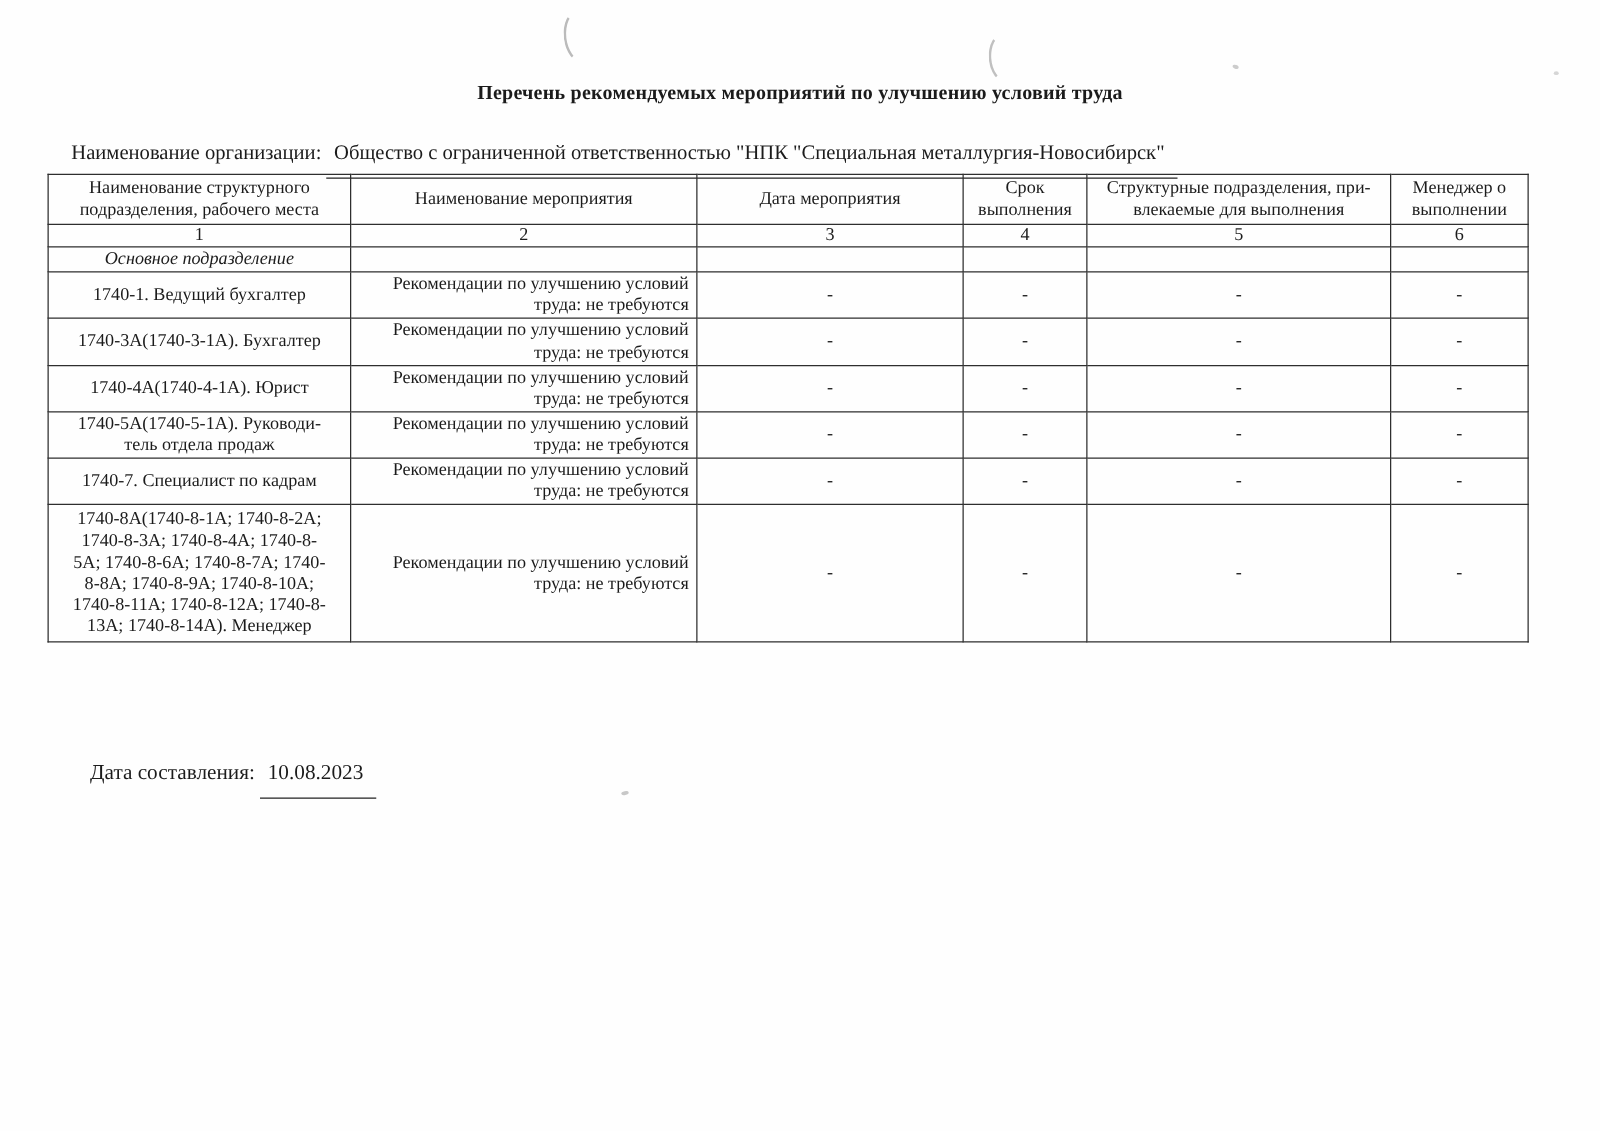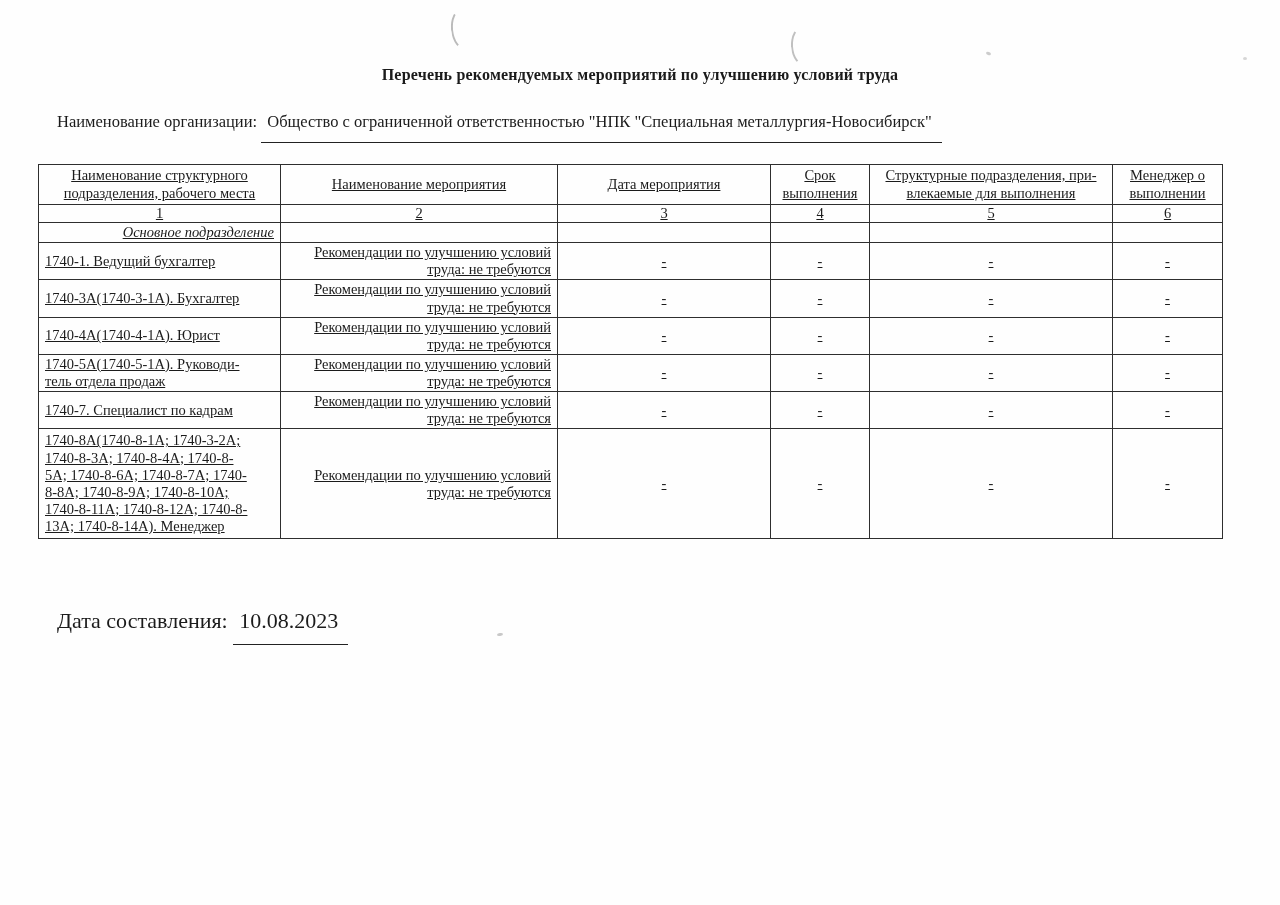--- a/index.html
+++ b/index.html
@@ -51,64 +51,63 @@
     left: 57px;
     font-size: 16.5px;
     white-space: nowrap;
   }
   .underlined {
     border-bottom: 1.5px solid #222;
     padding: 0 10px 11px 6px;
   }
   table.main {
     position: absolute;
-    top: 164px;
+    top: 139px;
     left: 38px;
     width: 1184px;
     border-collapse: collapse;
     table-layout: fixed;
-    text-decoration: underline;
   }
   table.main th, table.main td {
     border: 1.6px solid #2e2e2e;
     font-size: 14.5px;
     font-weight: normal;
     line-height: 1.18;
     padding: 1px 6px;
     vertical-align: middle;
     overflow: hidden;
   }
   tr.hdr { height: 40px; }
   tr.hdr th { text-align: center; }
   tr.nums { height: 17px; }
   tr.nums td { text-align: center; padding: 0 2px; }
   tr.section-row { height: 20px; }
   td.section {
     font-weight: bold;
     font-style: italic;
-    text-align: right;
+    text-align: center;
   }
   tr.data-row { height: 35px; }
   tr.data-row-tall { height: 110px; }
   td.cell-workplace {
-    text-align: left;
+    text-align: center;
     white-space: pre-line;
     padding-left: 8px;
   }
   td.cell-measure {
     text-align: right;
     white-space: pre-line;
   }
   td.cell-dash { text-align: center; }
   th.col5 { white-space: pre-line; }
   .date-line {
     position: absolute;
     top: 608px;
-    left: 57px;
-    font-size: 22px;
+    left: 72px;
+    font-size: 17px;
     white-space: nowrap;
   }
 </style>
 </head>
 <body>
 
 <div class="sheet">
 
   <div class="arc arc1"></div>
   <div class="arc arc2"></div>
@@ -201,21 +200,21 @@
       <tr class="data-row">
         <td class="cell-workplace">1740-7. Специалист по кадрам</td>
         <td class="cell-measure">Рекомендации по улучшению условий
 труда: не требуются</td>
         <td class="cell-dash">-</td>
         <td class="cell-dash">-</td>
         <td class="cell-dash">-</td>
         <td class="cell-dash">-</td>
       </tr>
       <tr class="data-row-tall">
-        <td class="cell-workplace">1740-8А(1740-8-1А; 1740-3-2А;
+        <td class="cell-workplace">1740-8А(1740-8-1А; 1740-8-2А;
 1740-8-3А; 1740-8-4А; 1740-8-
 5А; 1740-8-6А; 1740-8-7А; 1740-
 8-8А; 1740-8-9А; 1740-8-10А;
 1740-8-11А; 1740-8-12А; 1740-8-
 13А; 1740-8-14А). Менеджер</td>
         <td class="cell-measure">Рекомендации по улучшению условий
 труда: не требуются</td>
         <td class="cell-dash">-</td>
         <td class="cell-dash">-</td>
         <td class="cell-dash">-</td>

